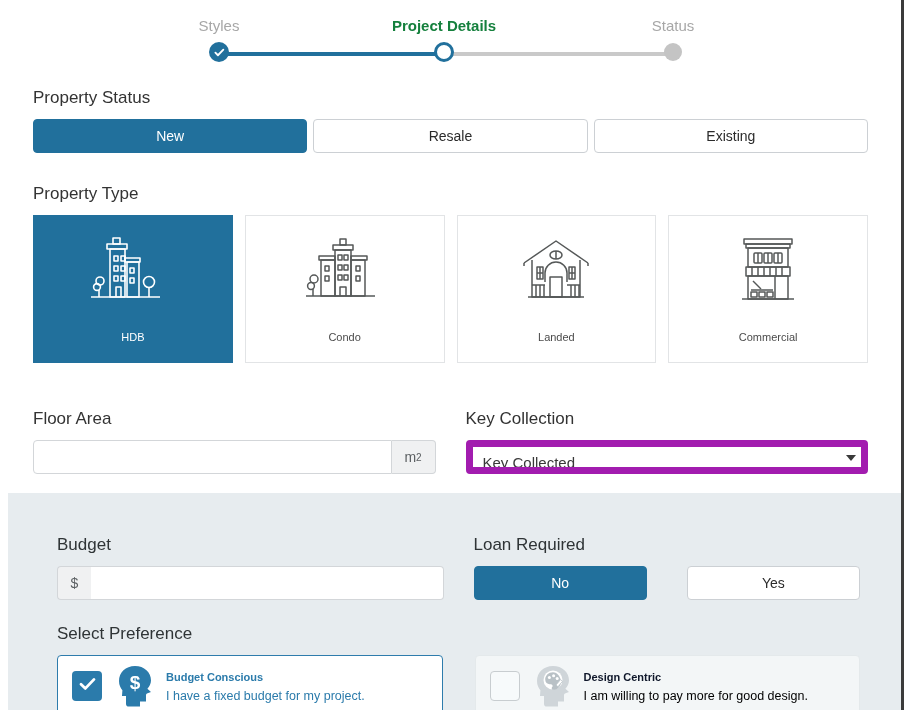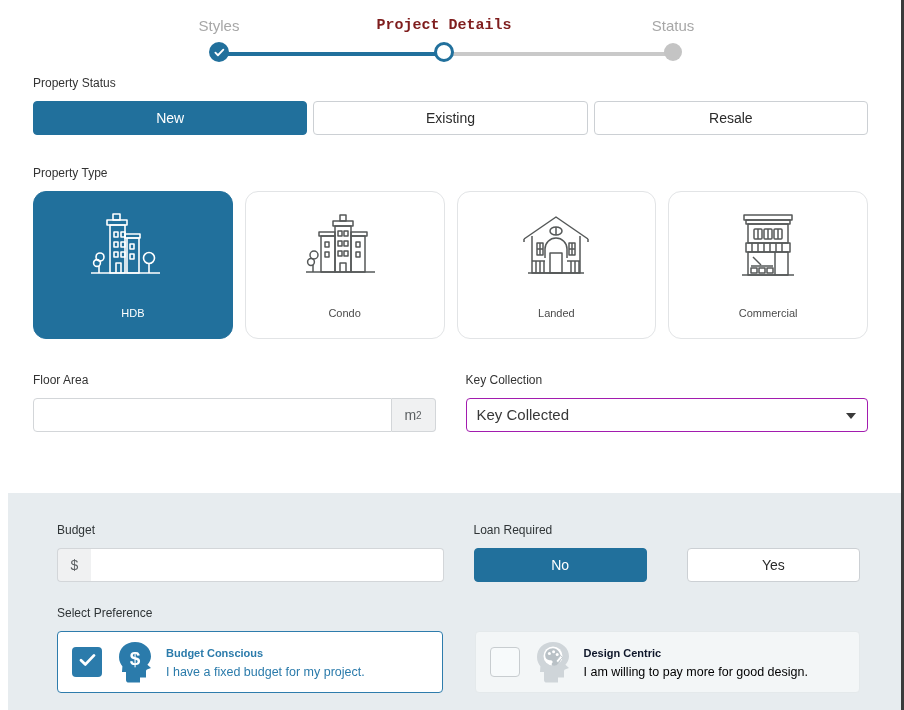--- a/index.html
+++ b/index.html
@@ -34,23 +34,22 @@
   }
   .step-label {
     position: absolute;
     top: 17px;
     transform: translateX(-50%);
     font-size: 15px;
     color: #a7a7a7;
     white-space: nowrap;
   }
   .step-label.current {
-    color: #7f1d1d;
+    color: #15803d;
     font-weight: 600;
-    font-family: Liberation Mono, monospace;
   }
   .track {
     position: absolute;
     height: 4px;
     top: 52px;
   }
   .track.done { background: #21709c; }
   .track.todo { background: #c9c9c9; }
   .node {
     position: absolute;
@@ -70,23 +69,23 @@
     border: 3px solid #21709c;
   }
   .node.todo {
     width: 18px; height: 18px;
     top: 43px;
     background: #c4c4c4;
   }
 
   
   .section-label {
-    font-size: 12px;
+    font-size: 17px;
     color: #333333;
-    margin: 4px 0 11px 0;
+    margin: 16px 0 11px 0;
     font-weight: 400;
   }
   .white-area { padding: 0 33px 0 33px; }
 
   
   .btn-row { display: flex; gap: 6px; }
   .toggle-btn {
     flex: 1;
     height: 34px;
     line-height: 32px;
@@ -104,21 +103,21 @@
     border-color: #21709c;
     color: #ffffff;
   }
 
   
   .type-row { display: flex; gap: 12px; }
   .type-card {
     flex: 1;
     height: 148px;
     border: 1px solid #e2e4e6;
-    border-radius: 13px;
+    border-radius: 0;
     background: #ffffff;
     display: flex;
     flex-direction: column;
     align-items: center;
     justify-content: center;
     cursor: pointer;
     position: relative;
   }
   .type-card.selected {
     background: #21709c;
@@ -175,21 +174,21 @@
     width: 34px;
     border: 1px solid #d3d6d9;
     border-right: none;
     border-radius: 4px 0 0 4px;
   }
   .text-input.right-round { border-radius: 0 4px 4px 0; border-left: none; }
   .select-wrap { position: relative; }
   .select-box {
     width: 100%;
     height: 34px;
-    border: 1px solid #a21caf;
+    border: 7px solid #a21caf;
     border-radius: 4px;
     background: #ffffff;
     font-size: 15px;
     color: #383838;
     padding: 0 28px 0 10px;
     line-height: 32px;
     cursor: pointer;
     white-space: nowrap;
     overflow: hidden;
   }
@@ -277,22 +276,22 @@
     <div class="node active" style="left:444px;"></div>
     <div class="node todo" style="left:673px;"></div>
   </div>
 
   <div class="white-area">
 
     <div>
       <div class="section-label">Property Status</div>
       <div class="btn-row">
         <div class="toggle-btn selected">New</div>
+        <div class="toggle-btn">Resale</div>
         <div class="toggle-btn">Existing</div>
-        <div class="toggle-btn">Resale</div>
       </div>
     </div>
 
     <div style="margin-top:31px;">
       <div class="section-label">Property Type</div>
       <div class="type-row">
 
         <div class="type-card selected">
           <div class="type-icon">
             <svg width="94" height="74" viewBox="0 0 94 74">

